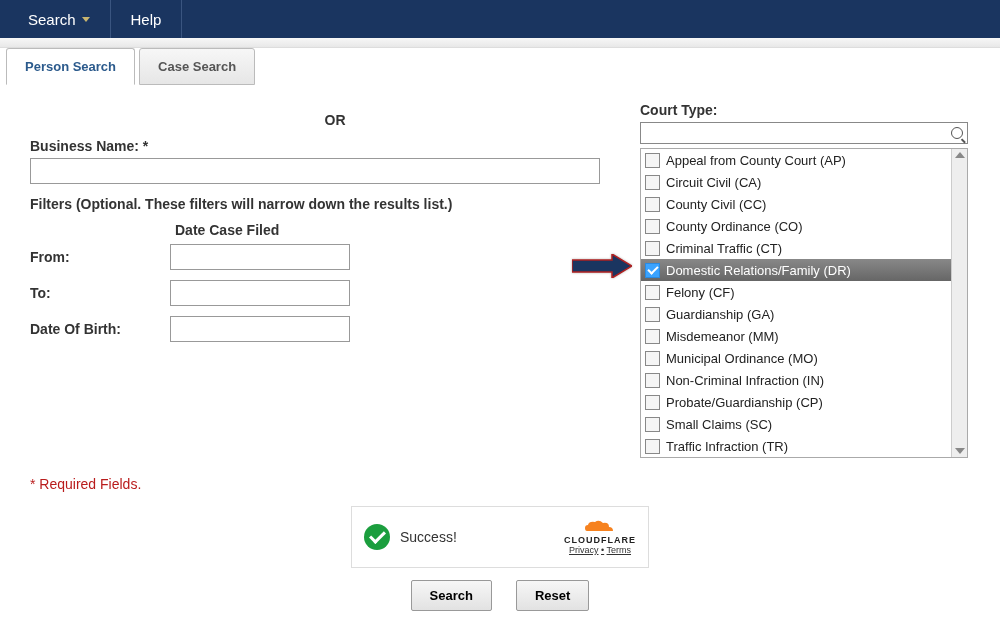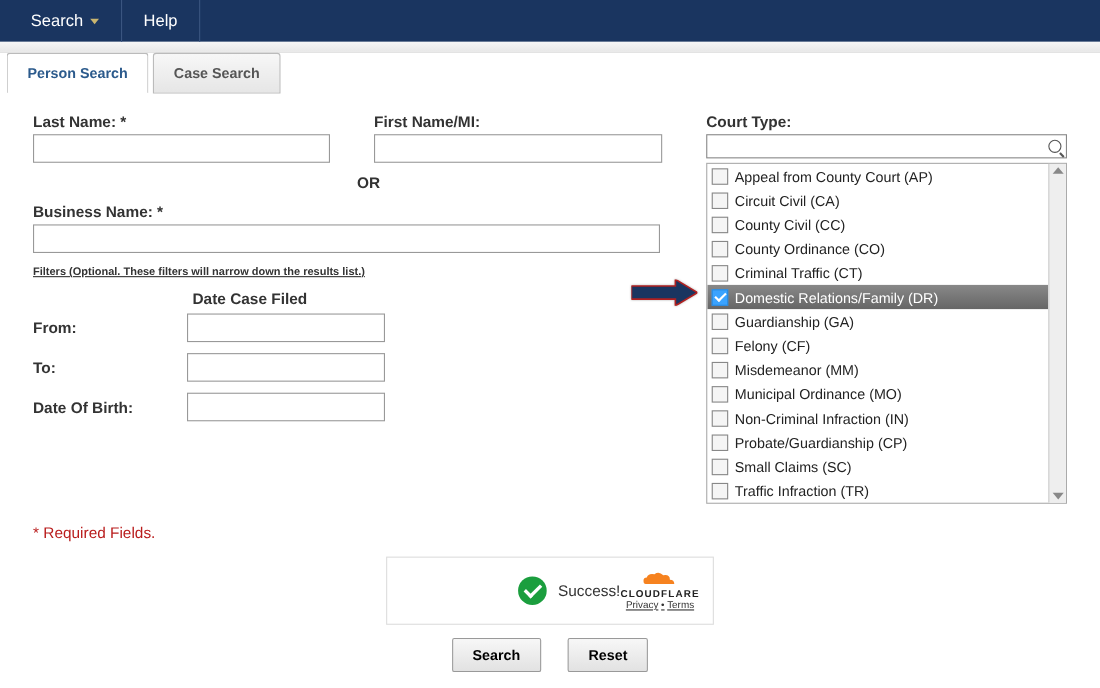--- a/index.html
+++ b/index.html
@@ -16,21 +16,21 @@
 .right { flex: 1; position: relative; }
 .row { display: flex; gap: 40px; margin-bottom: 8px; }
 .field { display: flex; flex-direction: column; }
 .label { font-weight: bold; margin-bottom: 4px; font-size: 14px; }
 .textbox { border: 1px solid #999; height: 26px; padding: 2px 4px; font-size: 13px; }
 .w270 { width: 270px; }
 .w262 { width: 262px; }
 .w570 { width: 570px; }
 .w180 { width: 180px; }
 .or { font-weight: bold; text-align: center; margin: 10px 0 10px 290px; width: 30px; font-size: 14px; }
-.filters-head { font-weight: bold; text-decoration: underline; font-size: 10px; margin: 12px 0 10px 0; }
+.filters-head { font-weight: bold; font-size: 14px; margin: 12px 0 10px 0; }
 .filter-title { font-weight: bold; margin-left: 145px; margin-bottom: 6px; font-size: 14px; }
 .frow { display: flex; align-items: center; margin-bottom: 10px; }
 .flabel { width: 140px; padding-right: 6px; font-weight: bold; font-size: 14px; }
 .court-label { font-weight: bold; font-size: 14px; margin-bottom: 4px; }
 .court-search { border: 1px solid #888; height: 22px; width: 328px; display: flex; align-items: center; justify-content: flex-end; padding-right: 4px; }
 .mag { width: 12px; height: 12px; border: 1.5px solid #555; border-radius: 50%; position: relative; }
 .mag:after { content:''; position:absolute; width:5px; height:1.5px; background:#555; bottom:-3px; right:-4px; transform:rotate(45deg); }
 .listwrap { border: 1px solid #aaa; width: 328px; height: 310px; margin-top: 4px; display: flex; }
 .listbox { flex:1; overflow: hidden; }
 .lrow { display: flex; align-items: center; height: 22px; padding-left: 4px; font-size: 13px; color: #222; }
@@ -38,21 +38,21 @@
 .cbox { width: 15px; height: 15px; border: 1px solid #888; background: #f5f5f5; margin-right: 6px; display:flex; align-items:center; justify-content:center; }
 .cbox.checked { background: #3aa3ff; border-color: #2a8ae0; }
 .cbox.checked:after { content:''; width:4px; height:8px; border:solid #fff; border-width:0 2px 2px 0; transform:rotate(45deg); margin-top:-2px; }
 .sbar { width: 16px; background: #eee; display:flex; flex-direction:column; justify-content:space-between; align-items:center; border-left:1px solid #ccc; }
 .sar { width:0; height:0; border-left:5px solid transparent; border-right:5px solid transparent; }
 .sar.up { border-bottom:6px solid #888; margin-top:3px; }
 .sar.dn { border-top:6px solid #888; margin-bottom:3px; }
 .arrow { position: absolute; left: -68px; top: 152px; }
 .arrow-svg { filter: drop-shadow(0 0 1px rgba(0,0,0,0.3)); }
 .reqnote { padding: 0 30px; font-size: 14px; color: #b91c1c; margin-top: 8px; }
-.captcha { width: 298px; height: 62px; border: 1px solid #ddd; margin: 14px auto 0 auto; display:flex; align-items:center; padding: 0 12px; justify-content:flex-end; }
+.captcha { width: 298px; height: 62px; border: 1px solid #ddd; margin: 14px auto 0 auto; display:flex; align-items:center; padding: 0 12px; justify-content:space-between; }
 .ok { width: 26px; height: 26px; background: #1b9e3e; border-radius: 50%; display:flex; align-items:center; justify-content:center; margin-right: 10px; }
 .ok:after { content:''; width:6px; height:12px; border:solid #fff; border-width:0 3px 3px 0; transform:rotate(45deg); margin-top:-3px; }
 .capl { display:flex; align-items:center; }
 .capt { font-size: 14px; color:#333; }
 .cfbox { text-align:center; }
 .cfcloud { display:flex; justify-content:center; align-items:flex-end; gap:2px; margin-bottom:2px; }
 .cfword { font-size: 9px; letter-spacing: 1px; font-weight: bold; color:#222; }
 .cflinks { font-size: 9px; color:#333; }
 .cflinks span { text-decoration: underline; cursor:pointer; }
 .btns { display:flex; justify-content:center; gap: 24px; margin: 12px 0 6px 0; }
@@ -72,30 +72,20 @@
 </div>
 <div class="subbar"></div>
 
 <div class="tabs">
   <div class="tab active">Person Search</div>
   <div class="tab">Case Search</div>
 </div>
 
 <div class="content">
   <div class="left">
-    <div class="row">
-      <div class="field">
-        <span class="label">Last Name: *</span>
-        <input class="textbox w270" style="">
-      </div>
-      <div class="field">
-        <span class="label">First Name/MI:</span>
-        <input class="textbox w262" style="">
-      </div>
-    </div>
     <div class="or">OR</div>
     <div class="field">
       <span class="label">Business Name: *</span>
       <input class="textbox w570" style="">
     </div>
     <div class="filters-head">Filters (Optional. These filters will narrow down the results list.)</div>
     <div class="filter-title">Date Case Filed</div>
     <div class="frow">
       <span class="flabel">From:</span>
       <input class="textbox w180" style="">
@@ -141,25 +131,25 @@
           <div class="lrow">
             <span class="cbox"></span>
             <span>Criminal Traffic (CT)</span>
           </div>
           <div class="lrow selected">
             <span class="cbox checked"></span>
             <span>Domestic Relations/Family (DR)</span>
           </div>
           <div class="lrow">
             <span class="cbox"></span>
+            <span>Felony (CF)</span>
+          </div>
+          <div class="lrow">
+            <span class="cbox"></span>
             <span>Guardianship (GA)</span>
-          </div>
-          <div class="lrow">
-            <span class="cbox"></span>
-            <span>Felony (CF)</span>
           </div>
           <div class="lrow">
             <span class="cbox"></span>
             <span>Misdemeanor (MM)</span>
           </div>
           <div class="lrow">
             <span class="cbox"></span>
             <span>Municipal Ordinance (MO)</span>
           </div>
           <div class="lrow">

